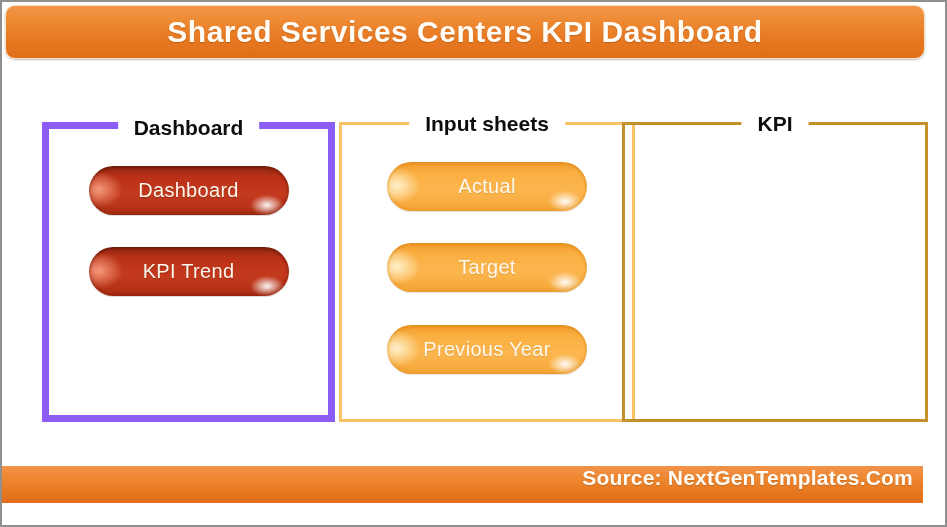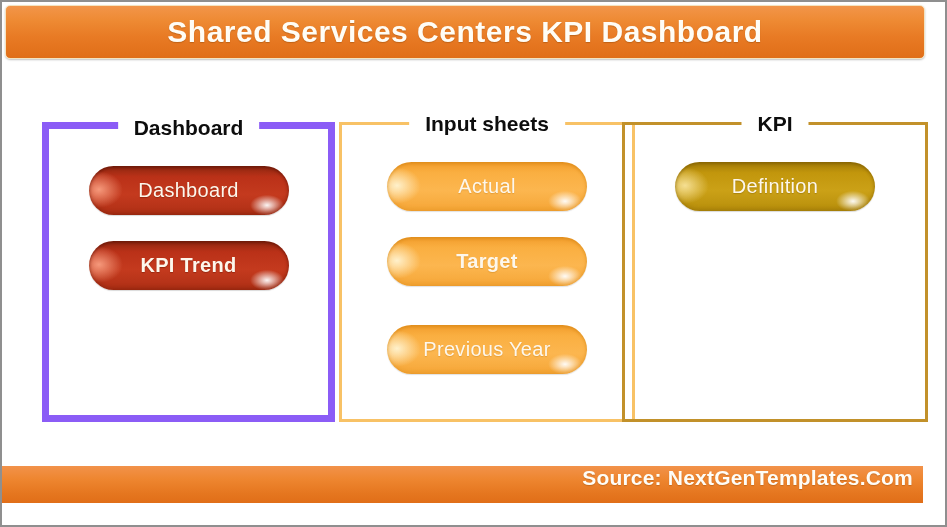--- a/index.html
+++ b/index.html
@@ -10,21 +10,21 @@
     border:2px solid #8f8f8f;
     background:#ffffff;
     font-family:"Liberation Sans", sans-serif;
     overflow:hidden;
   }
   
   .top-banner{
     position:absolute;left:3px;top:3px;width:918px;height:52px;
     background:linear-gradient(180deg,#F2954A 0%,#EE8A33 28%,#E87A24 60%,#E06E18 100%);
     border:1px solid #F3E3C0;
-    border-radius:5px;
+    border-radius:10px;
     display:flex;align-items:center;justify-content:center;
     box-shadow:0 1px 2px rgba(0,0,0,0.25);
   }
   .top-banner .title{
     color:#FFFDF6;font-size:30px;font-weight:bold;letter-spacing:0.5px;
     text-shadow:0 1px 1px rgba(120,60,0,0.35);
     white-space:nowrap;
   }
   
   .group{position:absolute;top:120px;height:300px;box-sizing:border-box;background:transparent;}
@@ -39,21 +39,21 @@
     white-space:nowrap;line-height:1.1;
   }
   
   .pill{
     position:absolute;left:50%;transform:translateX(-50%);
     width:200px;height:49px;border-radius:25px;
     display:flex;align-items:center;justify-content:center;
     font-size:20px;color:#FDF7EC;letter-spacing:0.3px;
     cursor:pointer;border:none;white-space:nowrap;
   }
-  .pos-0{top:37px;} .pos-1{top:112px;font-weight:bold;} .pos-2{top:200px;}
+  .pos-0{top:37px;} .pos-1{top:118px;} .pos-2{top:200px;}
   .pill-red{
     background:
       radial-gradient(ellipse 26px 16px at 89% 80%, rgba(255,255,255,0.95) 0%, rgba(255,255,255,0) 65%),
       radial-gradient(ellipse 34px 26px at 5% 48%, rgba(255,170,140,0.85) 0%, rgba(255,140,100,0) 70%),
       linear-gradient(180deg,#8E2710 0%,#BA3118 22%,#C43A1E 58%,#AE2F15 100%);
     box-shadow:inset 0 2px 3px rgba(70,10,0,0.45), inset 0 -2px 4px rgba(110,25,5,0.4), 0 1px 1px rgba(0,0,0,0.15);
     text-shadow:0 1px 1px rgba(90,20,0,0.4);
   }
   .pill-orange{
     background:
@@ -100,20 +100,19 @@
 
   <div class="group group-input">
     <div class="group-title">Input sheets</div>
     <button class="pill pill-orange pos-0">Actual</button>
     <button class="pill pill-orange pos-1">Target</button>
     <button class="pill pill-orange pos-2">Previous Year</button>
   </div>
 
   <div class="group group-kpi">
     <div class="group-title">KPI</div>
-    <button class="pill pill-gold pos-0">Definition</button>
   </div>
 
   <div class="bottom-banner">
     <div class="source">Source: NextGenTemplates.Com</div>
   </div>
 
 </div>
 
 </body></html>

